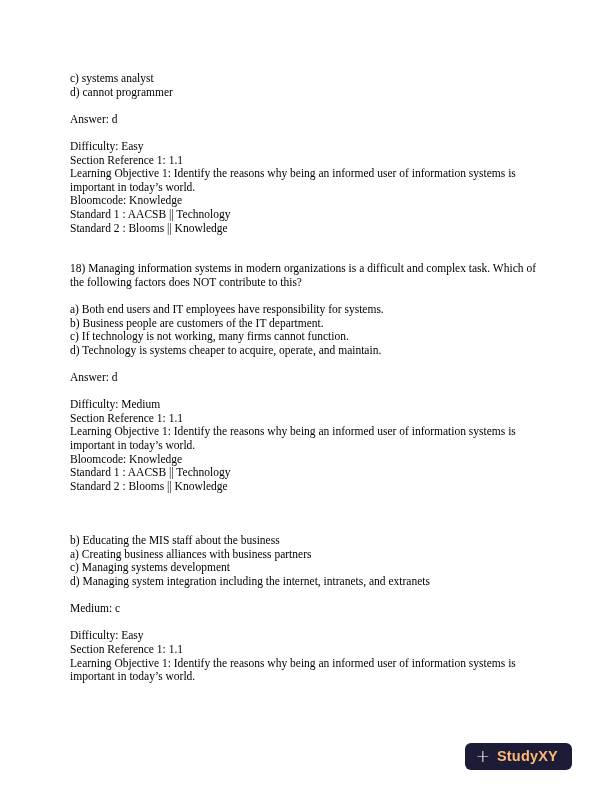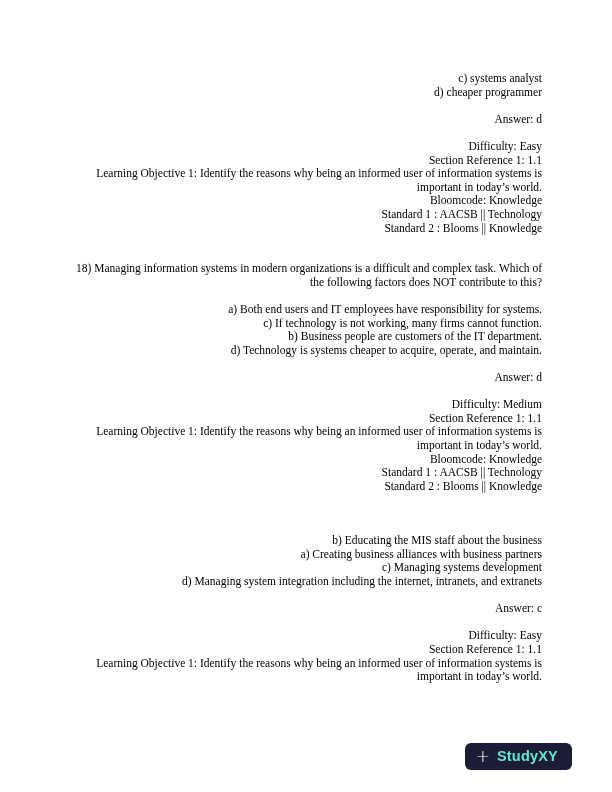--- a/index.html
+++ b/index.html
@@ -22,96 +22,95 @@
     top: 72px;
     left: 70px;
     right: 70px;
   }
   .line {
     font-size: 11.5px;
     line-height: 13.6px;
     min-height: 13.6px;
     white-space: pre-wrap;
     word-wrap: break-word;
-    text-align: right;
   }
   .logo-badge {
     position: absolute;
     right: 40px;
     bottom: 22px;
     display: flex;
     align-items: center;
     gap: 7px;
     padding: 5px 14px 5px 11px;
     border-radius: 6px;
     font-family: "Liberation Sans", sans-serif;
   }
   .logo-plus {
     color: #ffffff;
     font-size: 17px;
     font-weight: 300;
     line-height: 1;
     font-family: "DejaVu Sans", sans-serif;
   }
   .logo-text {
-    color: #5eead4;
+    color: #fdba74;
     font-size: 14.5px;
     line-height: 1;
     letter-spacing: 0.2px;
   }
   .logo-text .study {
     font-weight: 600;
   }
   .logo-text .xy {
     font-weight: 800;
   }
 </style>
 </head>
 <body>
 
 <div class="page">
 
   <div class="doc-body">
       <div class="line">c) systems analyst</div>
-      <div class="line">d) cheaper programmer</div>
+      <div class="line">d) cannot programmer</div>
       <div class="line"></div>
       <div class="line">Answer: d</div>
       <div class="line"></div>
       <div class="line">Difficulty: Easy</div>
       <div class="line">Section Reference 1: 1.1</div>
       <div class="line">Learning Objective 1: Identify the reasons why being an informed user of information systems is important in today’s world.</div>
       <div class="line">Bloomcode: Knowledge</div>
       <div class="line">Standard 1 : AACSB || Technology</div>
       <div class="line">Standard 2 : Blooms || Knowledge</div>
       <div class="line"></div>
       <div class="line"></div>
       <div class="line">18) Managing information systems in modern organizations is a difficult and complex task. Which of the following factors does NOT contribute to this?</div>
       <div class="line"></div>
       <div class="line">a) Both end users and IT employees have responsibility for systems.</div>
+      <div class="line">b) Business people are customers of the IT department.</div>
       <div class="line">c) If technology is not working, many firms cannot function.</div>
-      <div class="line">b) Business people are customers of the IT department.</div>
       <div class="line">d) Technology is systems cheaper to acquire, operate, and maintain.</div>
       <div class="line"></div>
       <div class="line">Answer: d</div>
       <div class="line"></div>
       <div class="line">Difficulty: Medium</div>
       <div class="line">Section Reference 1: 1.1</div>
       <div class="line">Learning Objective 1: Identify the reasons why being an informed user of information systems is important in today’s world.</div>
       <div class="line">Bloomcode: Knowledge</div>
       <div class="line">Standard 1 : AACSB || Technology</div>
       <div class="line">Standard 2 : Blooms || Knowledge</div>
       <div class="line"></div>
       <div class="line"></div>
       <div class="line"></div>
       <div class="line">b) Educating the MIS staff about the business</div>
       <div class="line">a) Creating business alliances with business partners</div>
       <div class="line">c) Managing systems development</div>
       <div class="line">d) Managing system integration including the internet, intranets, and extranets</div>
       <div class="line"></div>
-      <div class="line">Answer: c</div>
+      <div class="line">Medium: c</div>
       <div class="line"></div>
       <div class="line">Difficulty: Easy</div>
       <div class="line">Section Reference 1: 1.1</div>
       <div class="line">Learning Objective 1: Identify the reasons why being an informed user of information systems is important in today’s world.</div>
     </div>
 
   <div class="logo-badge" style="background: rgb(28, 28, 54);">
     <span class="logo-plus">+</span>
     <span class="logo-text"><span class="study">Study</span><span class="xy">XY</span></span>
   </div>

